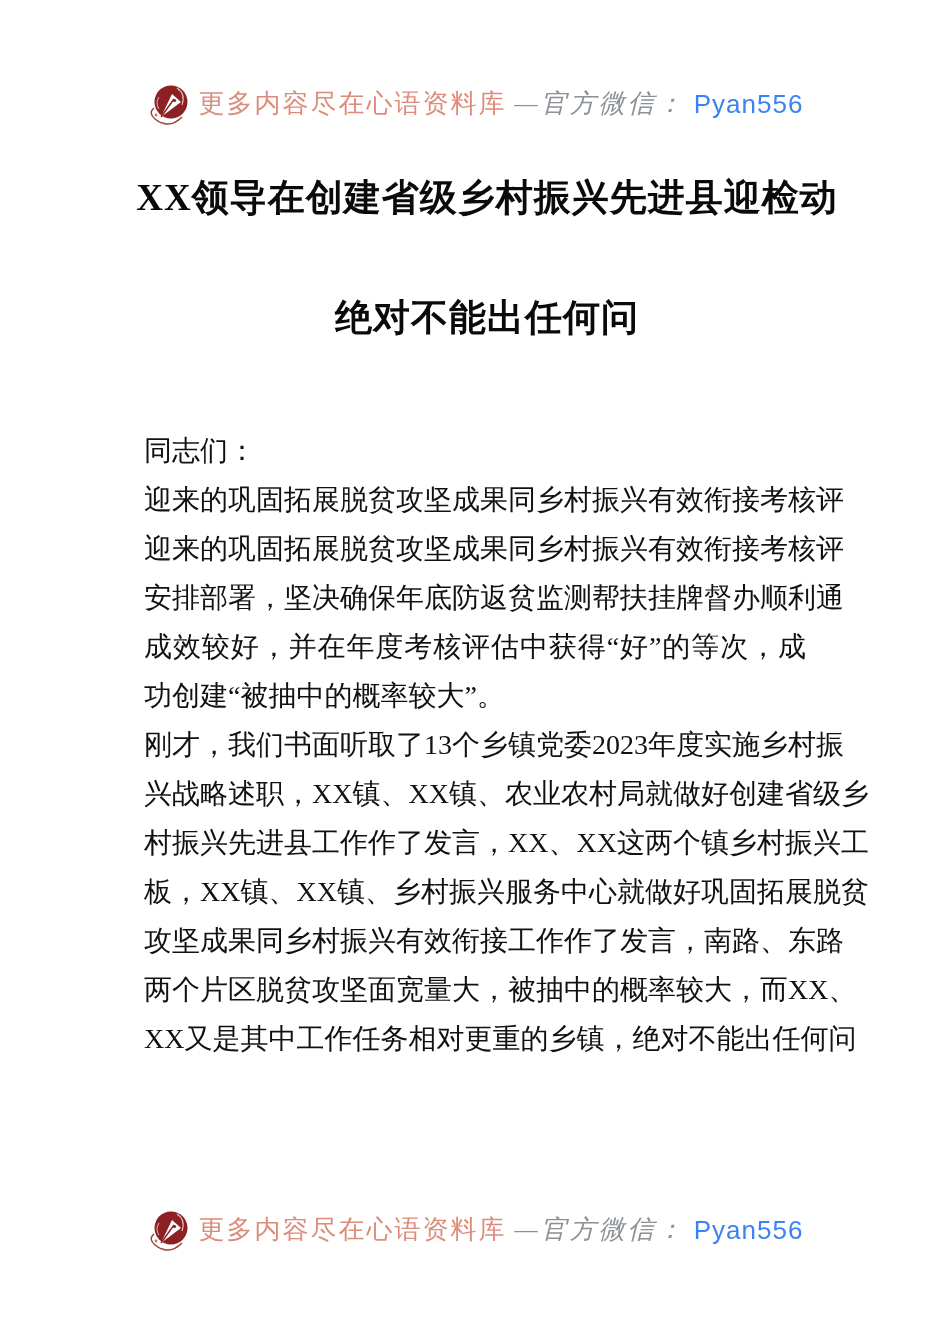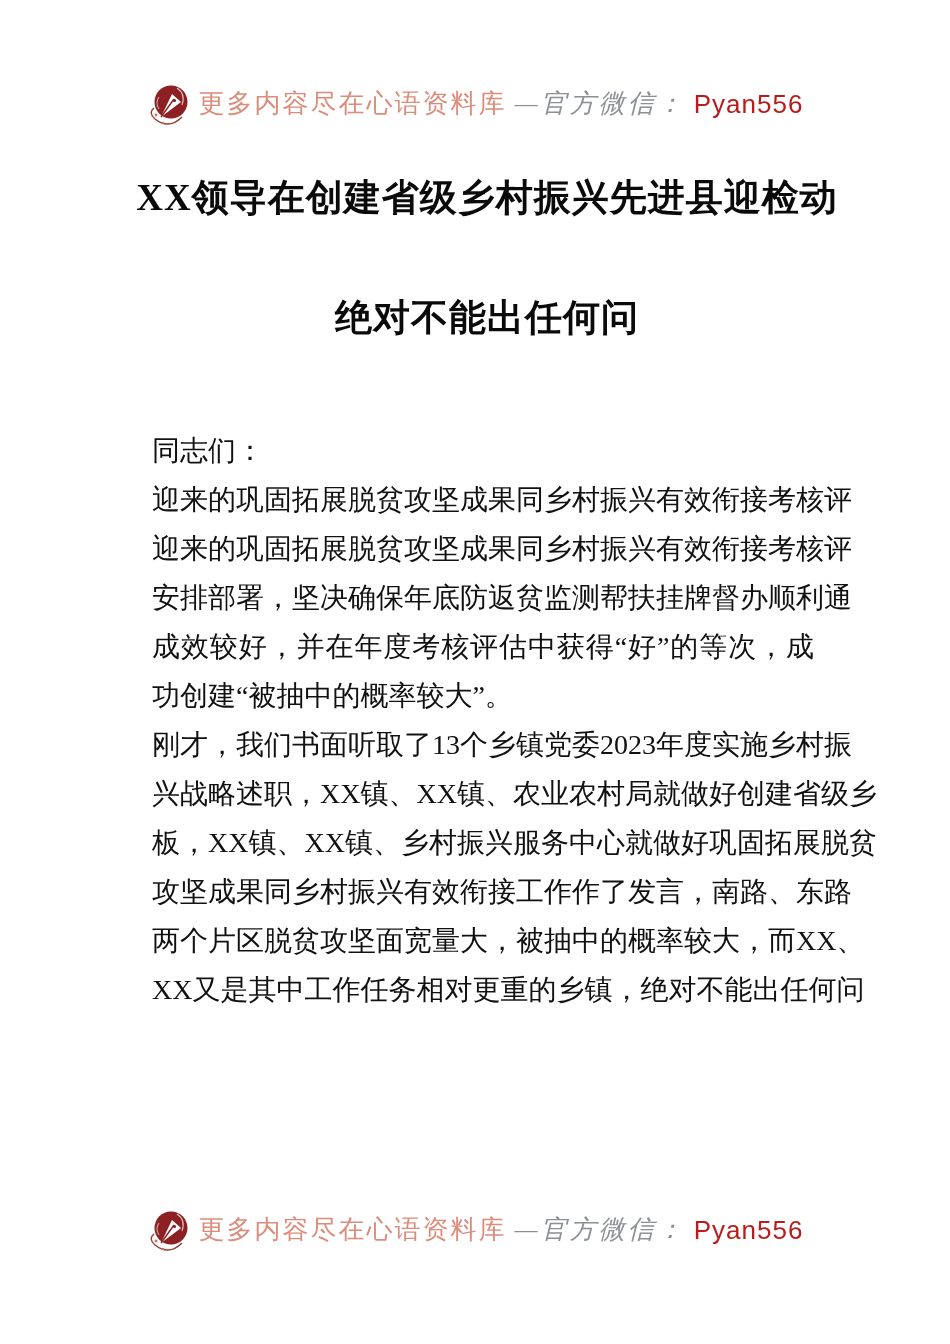--- a/index.html
+++ b/index.html
@@ -26,42 +26,42 @@
     gap: 8px;
   }
   .brand-row.header { top: 78px; height: 52px; }
   .brand-row.footer { top: 1202px; height: 56px; }
 
   .brand-logo { width: 44px; height: 50px; flex: 0 0 auto; position: relative; top: 2px; }
 
   .brand-text { white-space: nowrap; font-size: 26px; line-height: 1; }
   .brand-red  { color: #DC8C7A; letter-spacing: 2px; }
   .brand-gray { color: #8C9196; letter-spacing: 3px; font-style: italic; }
-  .brand-id   { color: #b91c1c; letter-spacing: 1px;
+  .brand-id   { color: #3b82f6; letter-spacing: 1px;
                 font-family: "Liberation Sans", "DejaVu Sans", sans-serif; }
 
   
   .doc-title {
     position: absolute;
     top: 138px;
     left: 12px;
     width: 100%;
     text-align: center;
     font-weight: bold;
     color: #0a0a0a;
     font-size: 37px;
     line-height: 120px;
     letter-spacing: 1px;
   }
 
   
   .doc-body {
     position: absolute;
     top: 426px;
-    left: 152px;
+    left: 144px;
     width: 662px;
     color: #111111;
     font-size: 28px;
     line-height: 49px;
   }
   .body-line {
     height: 49px;
     text-align: justify;
     text-align-last: justify;
     white-space: nowrap;
@@ -102,20 +102,21 @@
 
   <div class="doc-body">
     <div class="body-line para-end">同志们：</div>
     <div class="body-line">迎来的巩固拓展脱贫攻坚成果同乡村振兴有效衔接考核评</div>
     <div class="body-line">迎来的巩固拓展脱贫攻坚成果同乡村振兴有效衔接考核评</div>
     <div class="body-line">安排部署，坚决确保年底防返贫监测帮扶挂牌督办顺利通</div>
     <div class="body-line">成效较好，并在年度考核评估中获得“好”的等次，成</div>
     <div class="body-line para-end">功创建“被抽中的概率较大”。</div>
     <div class="body-line">刚才，我们书面听取了13个乡镇党委2023年度实施乡村振</div>
     <div class="body-line">兴战略述职，XX镇、XX镇、农业农村局就做好创建省级乡</div>
+    <div class="body-line">村振兴先进县工作作了发言，XX、XX这两个镇乡村振兴工</div>
     <div class="body-line">板，XX镇、XX镇、乡村振兴服务中心就做好巩固拓展脱贫</div>
     <div class="body-line">攻坚成果同乡村振兴有效衔接工作作了发言，南路、东路</div>
     <div class="body-line">两个片区脱贫攻坚面宽量大，被抽中的概率较大，而XX、</div>
     <div class="body-line">XX又是其中工作任务相对更重的乡镇，绝对不能出任何问</div>
   </div>
 
   <div class="brand-row footer">
     <span class="brand-logo">
       <svg viewBox="0 0 44 50" width="44" height="50" aria-hidden="true">
         <circle cx="24" cy="21" r="16.5" fill="#8C2022"></circle>

